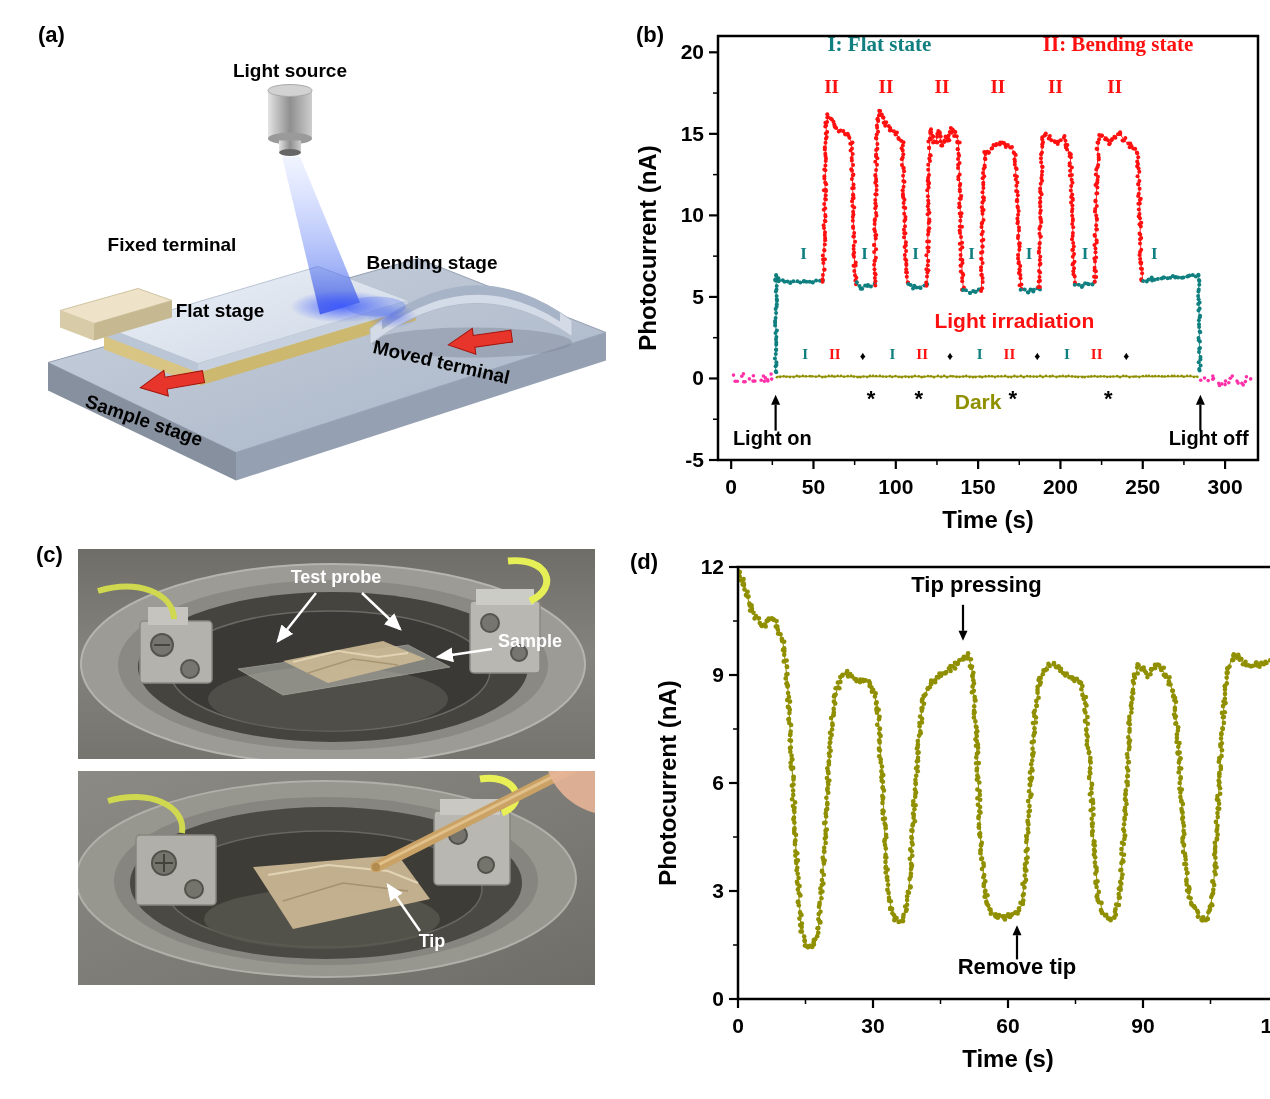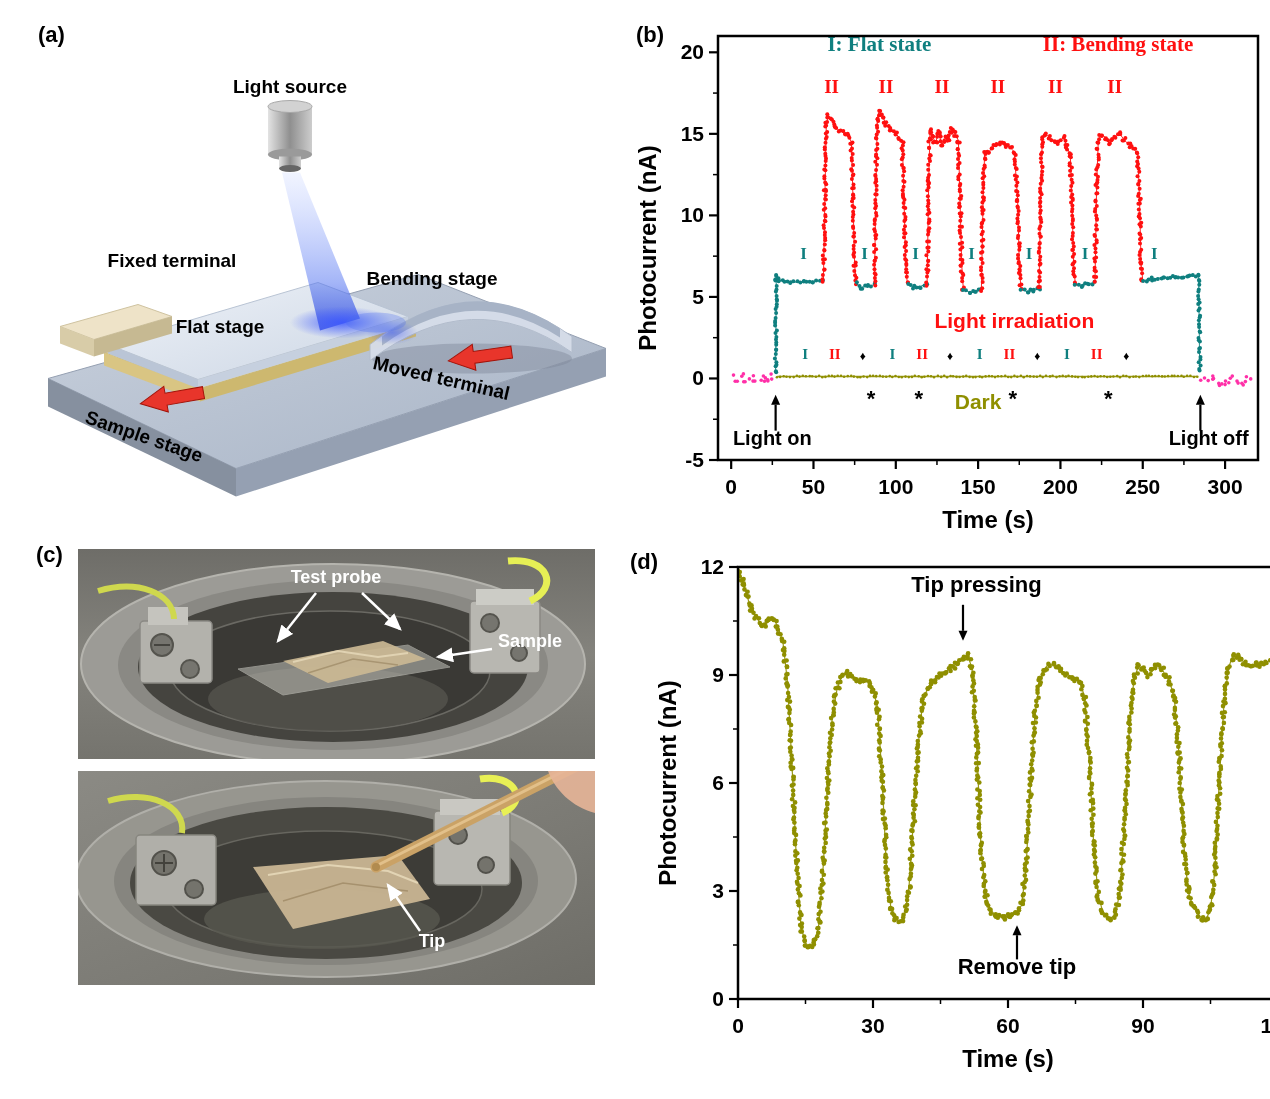--- a/index.html
+++ b/index.html
@@ -14,21 +14,21 @@
 </head>
 <body>
 
 <div id="fig">
 
   <div class="panel-letter" style="left:38px;top:22px;">(a)</div>
   <div class="panel-letter" style="left:636px;top:22px;">(b)</div>
   <div class="panel-letter" style="left:36px;top:542px;">(c)</div>
   <div class="panel-letter" style="left:630px;top:549px;">(d)</div>
 
-  <div class="mount" style="left:20px;top:24px;width:600px;height:505px;">
+  <div class="mount" style="left:20px;top:8px;width:600px;height:505px;">
     <svg viewBox="0 0 600 500" width="600" height="505">
       <defs>
         <linearGradient id="gBaseTop" x1="0" y1="0" x2="1" y2="1">
           <stop offset="0" stop-color="#c9d1dd"></stop>
             <stop offset="1" stop-color="#a8b4c6"></stop>
         </linearGradient>
         <linearGradient id="gGlass" x1="0" y1="0" x2="1" y2="1">
           <stop offset="0" stop-color="#eef2f8"></stop>
             <stop offset="1" stop-color="#ccd6e4"></stop>
         </linearGradient>

